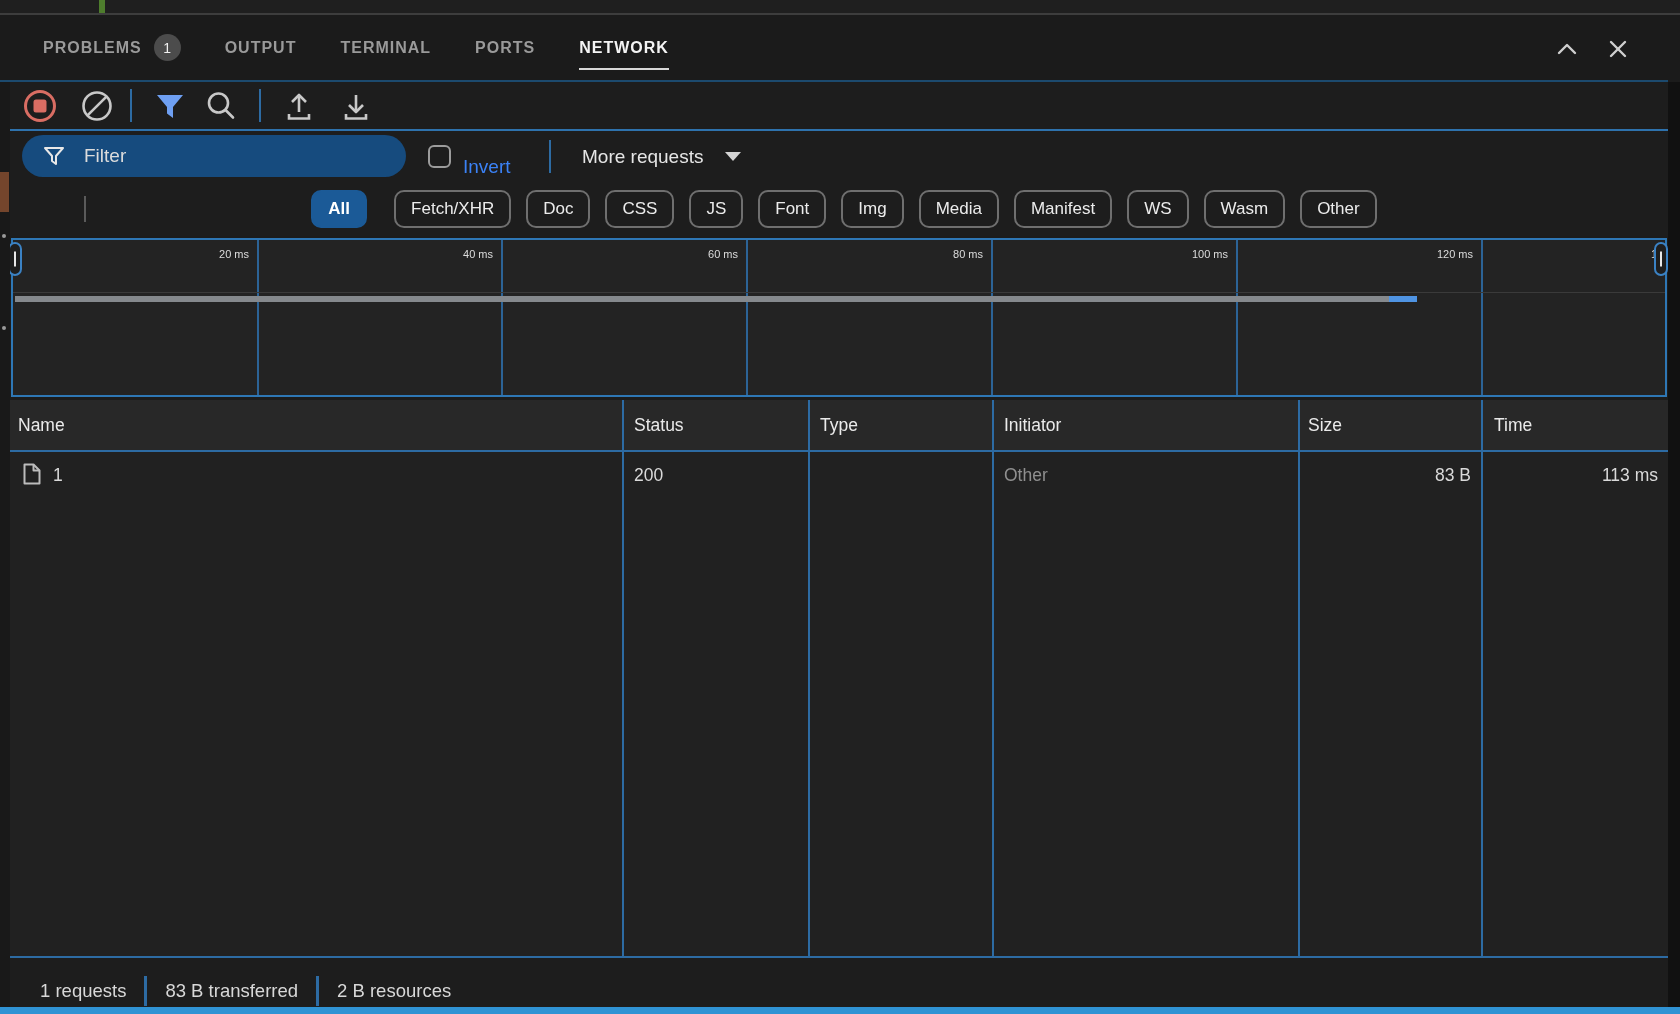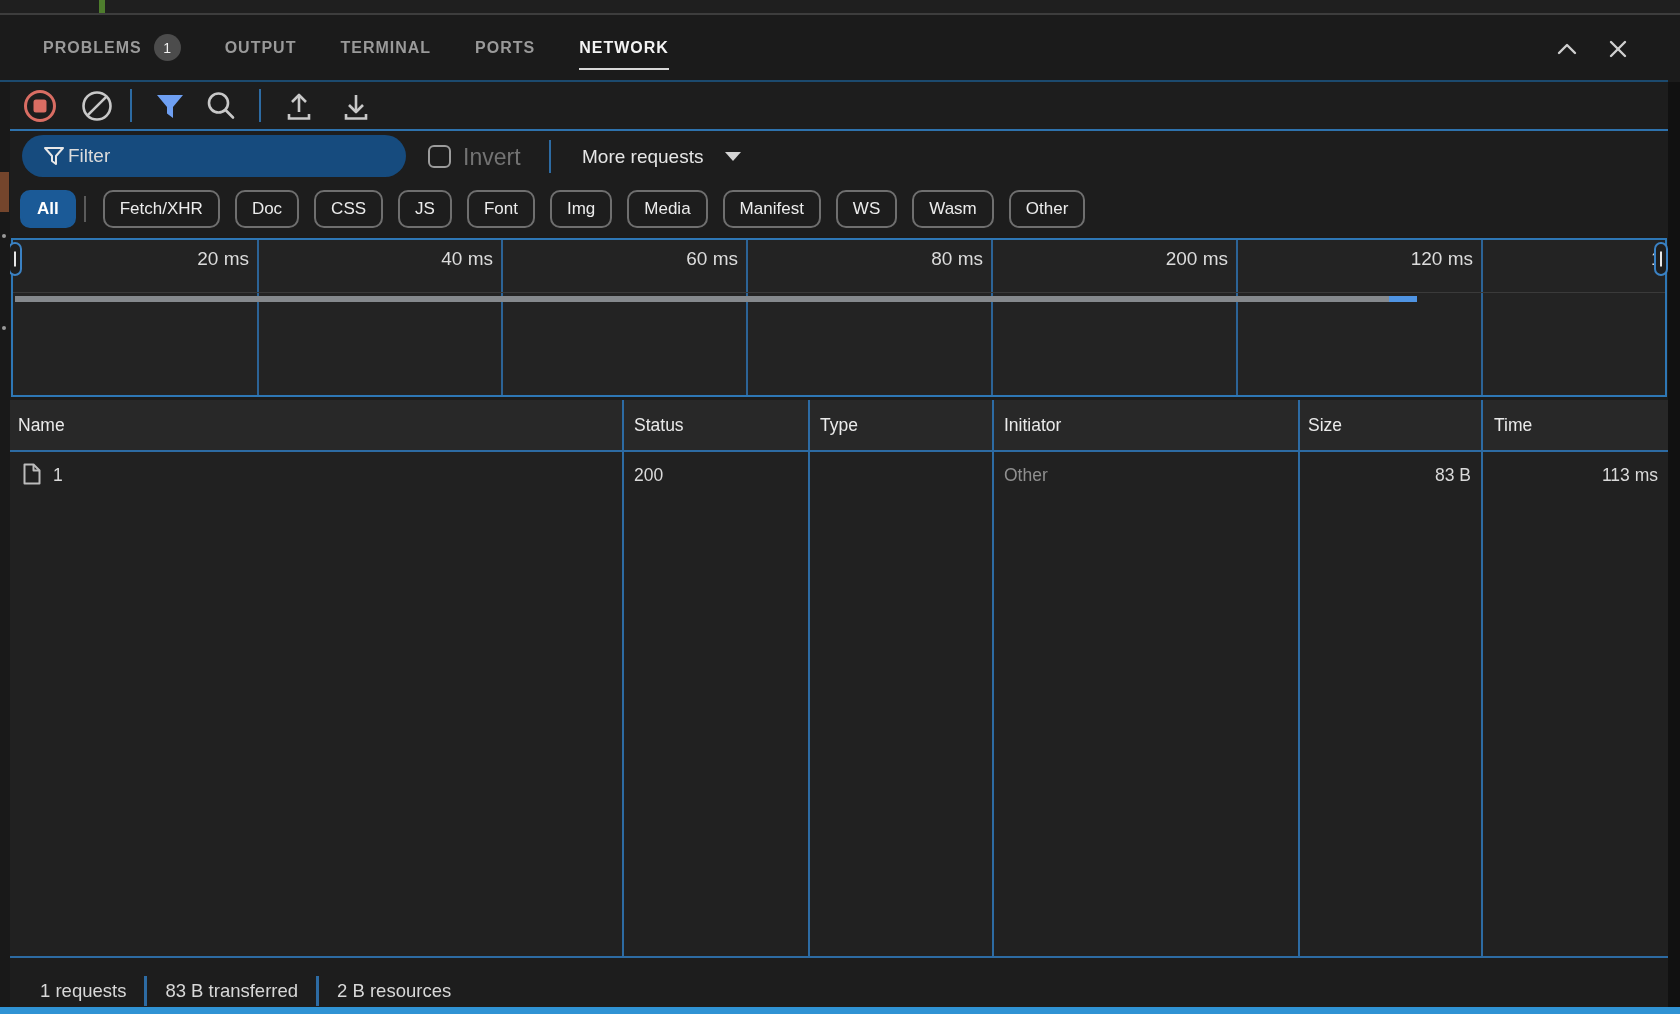--- a/index.html
+++ b/index.html
@@ -29,50 +29,50 @@
   
   .navy-line{left:0;top:80px;width:1668px;height:2px;background:#1c4a6e;}
   .toolbar{left:0;top:82px;width:1668px;height:47px;background:#1d1d1d;}
   .tb-btn{position:absolute;top:6px;width:36px;height:36px;background:none;border:none;padding:0;cursor:pointer;}
   .tb-sep{position:absolute;top:7px;width:2px;height:33px;background:#2d6ba3;}
 
   
   .blue-topline{left:10px;top:129px;width:1658px;height:2px;background:#2e72ad;}
   .filterrow{left:0;top:131px;width:1668px;height:51px;background:#1d1d1d;}
   .filter-pill{position:absolute;left:22px;top:4px;width:384px;height:42px;border-radius:21px;
-               background:#164b7e;display:flex;align-items:center;padding-left:20px;box-sizing:border-box;}
+               background:#164b7e;display:flex;align-items:center;padding-left:20px;box-sizing:border-box;gap:16px;}
   .filter-input{flex:1;background:transparent;border:none;outline:none;color:#ececec;
                 font-size:19px;font-family:"Liberation Sans",sans-serif;}
   .filter-input::placeholder{color:#dcdcdc;opacity:1;}
   .checkbox{position:absolute;left:428px;top:14px;width:23px;height:23px;border:2px solid #9c9c9c;
             border-radius:6px;background:transparent;box-sizing:border-box;cursor:pointer;}
-  .invert-label{position:absolute;left:463px;top:1px;height:51px;line-height:51px;font-size:23px;color:#737373;}
+  .invert-label{position:absolute;left:463px;top:10px;height:51px;line-height:51px;font-size:19px;color:#3b82f6;}
   .fr-sep{position:absolute;left:549px;top:9px;width:2px;height:33px;background:#2d6ba3;}
   .more-filters{position:absolute;left:576px;top:0;height:51px;display:flex;align-items:center;gap:22px;
                 background:none;border:none;color:#e6e6e6;font-size:19px;cursor:pointer;
                 font-family:"Liberation Sans",sans-serif;}
   .caret-down{width:0;height:0;border-left:8px solid transparent;border-right:8px solid transparent;
               border-top:9px solid #d4d4d4;}
 
   
   .chiprow{left:0;top:182px;width:1668px;height:54px;background:#1d1d1d;display:flex;align-items:center;
-           padding-left:20px;gap:15px;box-sizing:border-box;}
+           padding-left:20px;gap:15px;box-sizing:border-box;justify-content:center;}
   .chip{height:38px;display:flex;align-items:center;padding:0 15px;border:2px solid #6f6f6f;border-radius:10px;
         background:transparent;color:#ececec;font-size:17px;font-weight:500;cursor:pointer;
         font-family:"Liberation Sans",sans-serif;box-sizing:border-box;white-space:nowrap;}
   .chip.selected{background:#1b5a97;border-color:#1b5a97;color:#ffffff;font-weight:600;margin-right:12px;}
   .chip-sep{position:absolute;left:84px;top:196px;width:2px;height:26px;background:#5a5a5a;}
 
   
   .overview{left:11px;top:238px;width:1656px;height:159px;border:2px solid #2e77b5;box-sizing:border-box;
             background:#232323;overflow:visible;}
   .tick{position:absolute;top:0;height:100%;width:0;}
   .tick-line{position:absolute;left:0;top:0;width:2px;height:100%;background:#2c6396;}
   .tick-label{position:absolute;left:-160px;top:8px;width:152px;text-align:right;
-              font-size:19px;color:#dcdcdc;white-space:nowrap;}
+              font-size:11px;color:#dcdcdc;white-space:nowrap;}
   .tick.partial .tick-label{left:0;width:24px;text-align:left;overflow:hidden;}
   .ruler-divider{position:absolute;left:0;top:52px;width:100%;height:1px;background:#3a3a3a;}
   .ov-bar-gray{position:absolute;left:2px;top:56px;width:1374px;height:6px;background:#85898d;}
   .ov-bar-blue{position:absolute;left:1376px;top:56px;width:28px;height:6px;background:#4f94e3;}
   .ov-handle{position:absolute;top:2px;width:14px;height:34px;border:2px solid #3b82c4;border-radius:7px;
              background:#1e1e1e;box-sizing:border-box;cursor:ew-resize;}
   .ov-handle::after{content:"";position:absolute;left:50%;top:50%;transform:translate(-50%,-50%);
                     width:2px;height:15px;background:#e8e8e8;}
   .ov-handle.left{left:-5px;}
   .ov-handle.right{left:1641px;}
@@ -272,21 +272,21 @@
         <div class="tick" style="left: 733px;">
           <div class="tick-line"></div>
           <span class="tick-label">60 ms</span>
         </div>
         <div class="tick" style="left: 978px;">
           <div class="tick-line"></div>
           <span class="tick-label">80 ms</span>
         </div>
         <div class="tick" style="left: 1223px;">
           <div class="tick-line"></div>
-          <span class="tick-label">200 ms</span>
+          <span class="tick-label">100 ms</span>
         </div>
         <div class="tick" style="left: 1468px;">
           <div class="tick-line"></div>
           <span class="tick-label">120 ms</span>
         </div>
         <div class="tick partial" style="left: 1638px;">
 
           <span class="tick-label">140 ms</span>
         </div>
       </div>

